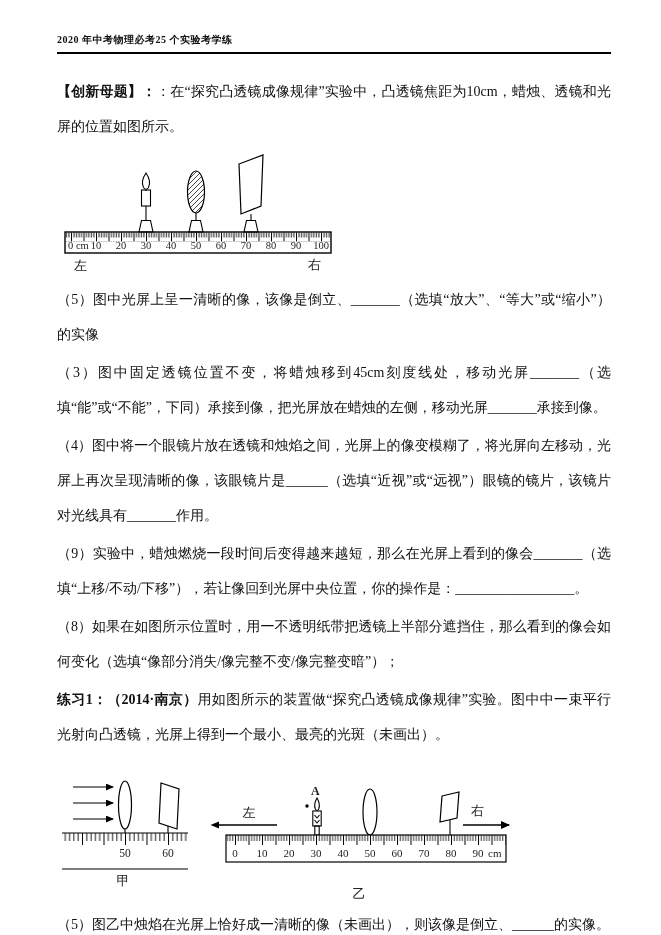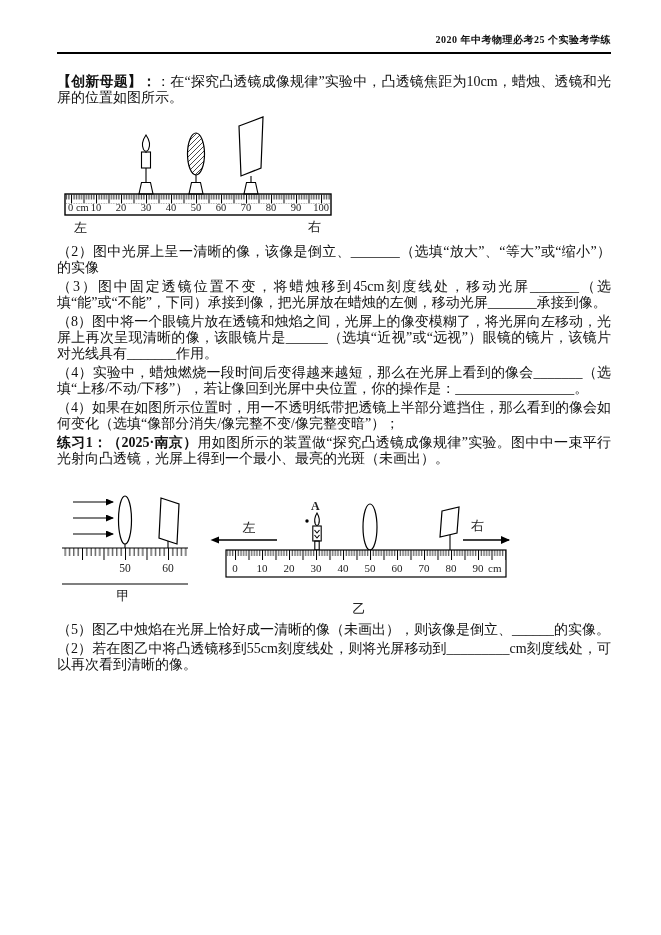--- a/index.html
+++ b/index.html
@@ -5,32 +5,32 @@
   html,body{margin:0;padding:0;background:#fff;}
   body{
     width:661px;height:935px;
     font-family:"Liberation Serif","DejaVu Serif",serif;
     color:#111;
     overflow:hidden;
   }
   .page{padding:0 50px 0 57px;}
   .doc-title{
     padding-top:33px;
-    text-align:right;
+    text-align:left;
     font-size:10px;
     font-weight:bold;
     letter-spacing:0.5px;
   }
   .title-rule{
     border:0;border-top:2px solid #000;
     margin:5px 0 0 0;
   }
   p.body-text{
     font-size:14px;
-    line-height:16px;
+    line-height:35px;
     margin:0 0 3px 0;
     text-align:justify;
   }
   p.intro{margin-top:20px;}
   .lead{font-weight:bold;}
   .fig1-wrap{margin:4px 0 4px 3px;}
   .fig2-wrap{position:relative;height:152px;margin-top:2px;}
   .fig2-jia{position:absolute;left:0;top:24px;}
   .fig2-yi{position:absolute;left:152px;top:0;}
   svg text{font-family:"Liberation Serif","DejaVu Serif",serif;fill:#222;}
@@ -96,27 +96,27 @@
         <polygon points="179,16 203,7 201,58 181,66"></polygon>
         <line x1="191" y1="66" x2="191" y2="72.5" stroke-width="1.1"></line>
         <polygon points="186.5,72.5 195.5,72.5 198,84 184,84" fill="none" stroke-width="1.1"></polygon>
       </g>
 
       <text x="14" y="122" font-size="13">左</text>
       <text x="248" y="121" font-size="13">右</text>
     </svg>
   </div>
 
-  <p class="body-text">（2）图中光屏上呈一清晰的像，该像是倒立、_______（选填“放大”、“等大”或“缩小”）的实像</p>
+  <p class="body-text">（5）图中光屏上呈一清晰的像，该像是倒立、_______（选填“放大”、“等大”或“缩小”）的实像</p>
   <p class="body-text">（3）图中固定透镜位置不变，将蜡烛移到45cm刻度线处，移动光屏_______（选填“能”或“不能”，下同）承接到像，把光屏放在蜡烛的左侧，移动光屏_______承接到像。</p>
-  <p class="body-text">（8）图中将一个眼镜片放在透镜和烛焰之间，光屏上的像变模糊了，将光屏向左移动，光屏上再次呈现清晰的像，该眼镜片是______（选填“近视”或“远视”）眼镜的镜片，该镜片对光线具有_______作用。</p>
-  <p class="body-text">（4）实验中，蜡烛燃烧一段时间后变得越来越短，那么在光屏上看到的像会_______（选填“上移/不动/下移”），若让像回到光屏中央位置，你的操作是：_________________。</p>
-  <p class="body-text">（4）如果在如图所示位置时，用一不透明纸带把透镜上半部分遮挡住，那么看到的像会如何变化（选填“像部分消失/像完整不变/像完整变暗”）；</p>
-
-  <p class="body-text"><span class="lead">练习1：（2025·南京）</span><span>用如图所示的装置做“探究凸透镜成像规律”实验。图中中一束平行光射向凸透镜，光屏上得到一个最小、最亮的光斑（未画出）。</span></p>
+  <p class="body-text">（4）图中将一个眼镜片放在透镜和烛焰之间，光屏上的像变模糊了，将光屏向左移动，光屏上再次呈现清晰的像，该眼镜片是______（选填“近视”或“远视”）眼镜的镜片，该镜片对光线具有_______作用。</p>
+  <p class="body-text">（9）实验中，蜡烛燃烧一段时间后变得越来越短，那么在光屏上看到的像会_______（选填“上移/不动/下移”），若让像回到光屏中央位置，你的操作是：_________________。</p>
+  <p class="body-text">（8）如果在如图所示位置时，用一不透明纸带把透镜上半部分遮挡住，那么看到的像会如何变化（选填“像部分消失/像完整不变/像完整变暗”）；</p>
+
+  <p class="body-text"><span class="lead">练习1：（2014·南京）</span><span>用如图所示的装置做“探究凸透镜成像规律”实验。图中中一束平行光射向凸透镜，光屏上得到一个最小、最亮的光斑（未画出）。</span></p>
 
   <div class="fig2-wrap">
 
     <svg class="fig2-jia" width="150" height="110" viewBox="0 0 150 110">
       <defs>
         <marker id="arrR" markerWidth="9" markerHeight="8" refX="7" refY="3.5" orient="auto" markerUnits="userSpaceOnUse">
           <path d="M0,0 L8,3.5 L0,7 Z" fill="#000"></path>
         </marker>
         <pattern id="ticks2a" x="68" y="54" width="21.5" height="12" patternUnits="userSpaceOnUse">
           <line x1="0.5" y1="0" x2="0.5" y2="12" stroke="#000" stroke-width="1"></line>

